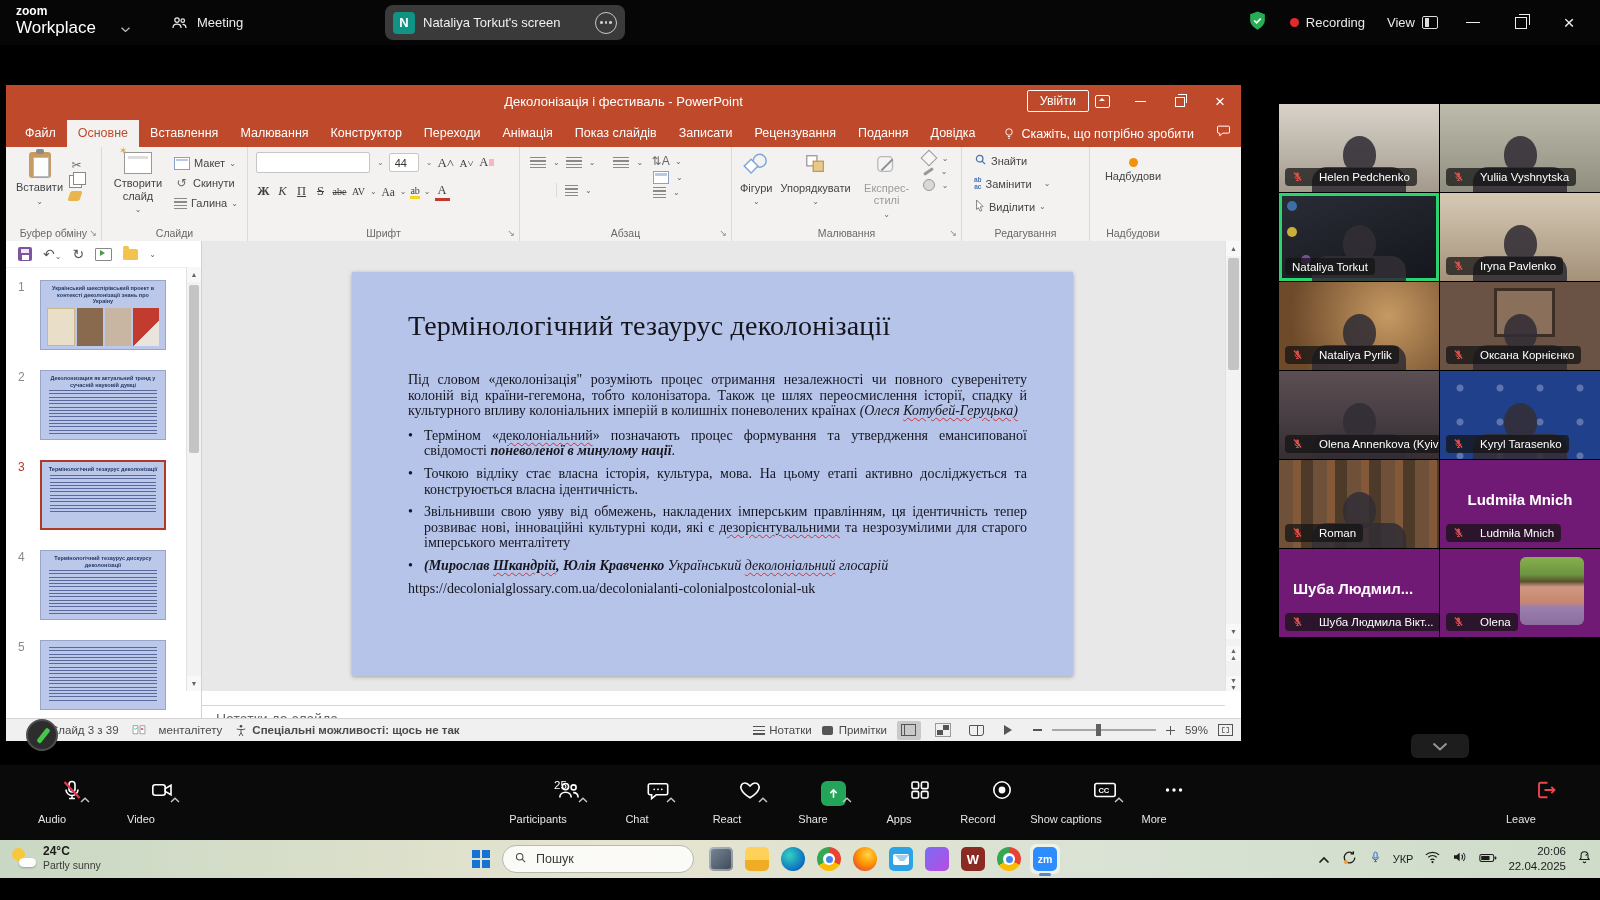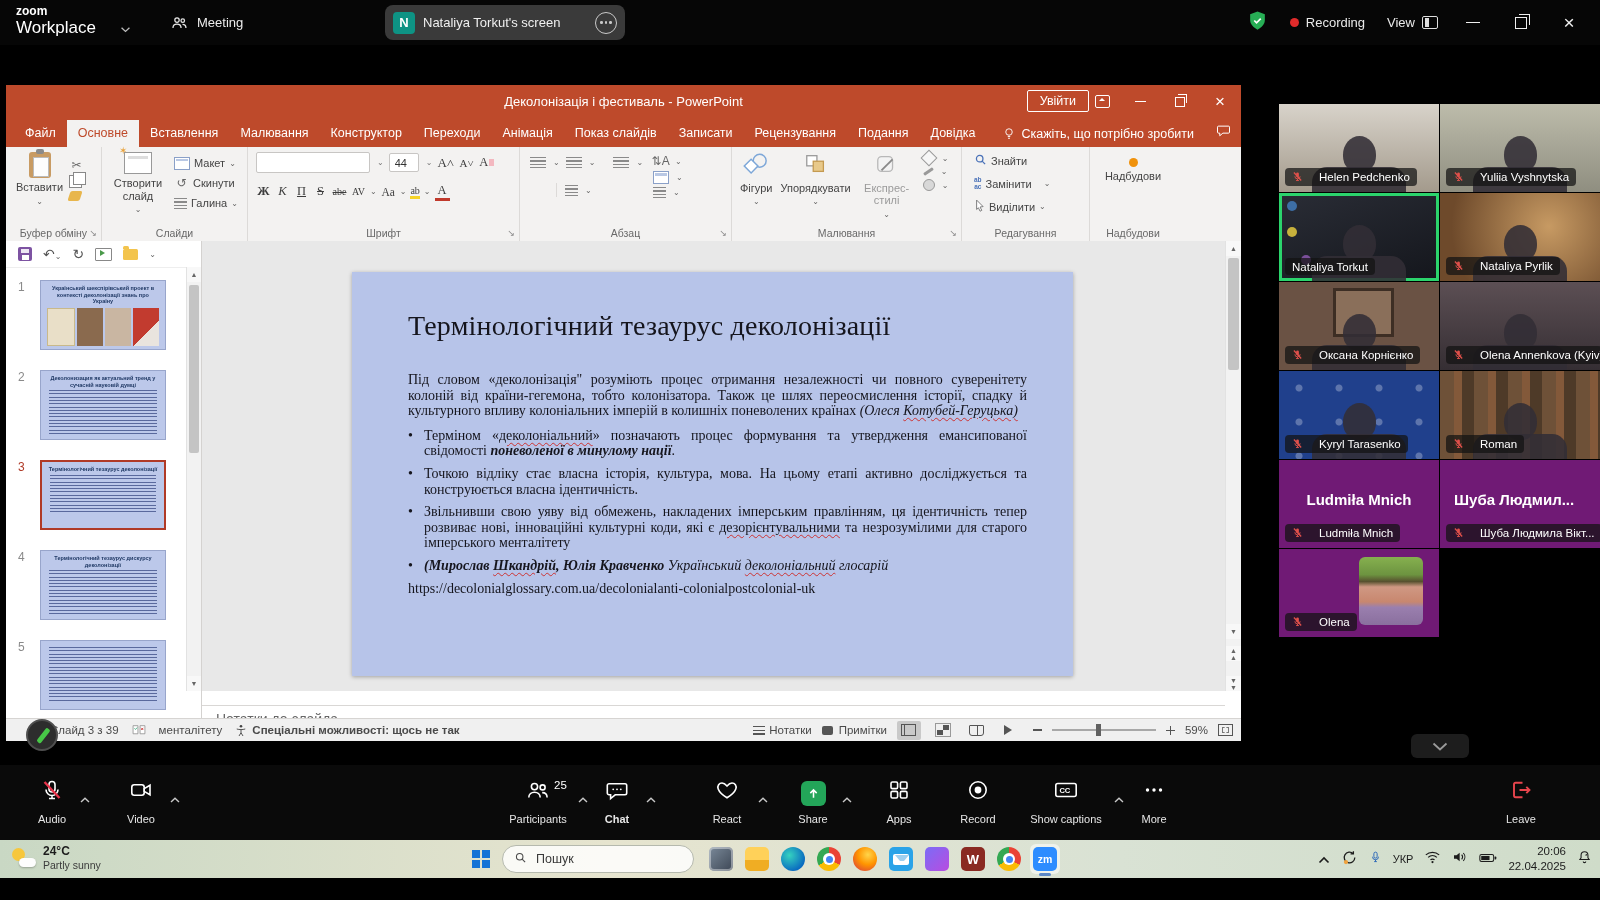--- a/index.html
+++ b/index.html
@@ -168,21 +168,21 @@
   .v-dim{background:linear-gradient(180deg,#5c4f54,#352e33)}
   .v-pink-books{background:linear-gradient(90deg,#c49598 68%,#8a6a50 68%)}
   .v-blue-branding{background:#20408c}
   .v-blue-branding::before{content:"";position:absolute;inset:0;background-image:radial-gradient(circle,rgba(255,255,255,.28) 3px,transparent 4px);background-size:40px 34px}
   .v-binders{background:repeating-linear-gradient(90deg,#6e5138 0 14px,#83593a 14px 22px,#4e3a28 22px 34px)}
   .v-name-card,.v-photo-avatar{background:#701a75}
   #collapse{position:absolute;left:1411px;top:734px;width:58px;height:24px;border-radius:6px;background:#1d1d1d;display:flex;align-items:center;justify-content:center}
   
   #ztoolbar{position:absolute;left: 0;top:765px;width:1600px;height:75px;background:#0a0a0a}
   .zbtn{position:absolute;top:14px;height:52px;text-align:center}
-  .zicon{height:27px;display:flex;justify-content:center;align-items:flex-end;position:relative}
+  .zicon{height:27px;display:flex;justify-content:flex-end;align-items:flex-end;position:relative}
   .zlabel{font-size:11px;margin-top:7px;color:#e6e6e6;white-space:nowrap}
   .zcaret{position:absolute;right:-6px;top:10px}
   .zbadge{position:absolute;left:calc(50% + 16px);top:0;font-size:11.5px;color:#fff}
   .sharebox{width:25px;height:25px;background:#23A559;border-radius:6px;display:inline-flex;align-items:center;justify-content:center}
   
   #taskbar{position:absolute;left:0;top:840px;width:1600px;height:38px;background:linear-gradient(90deg,#c9d8c4,#e6e4cf 38%,#d9e2d4 70%,#cfdcc9);color:#1c1c1c}
   #weather{position:absolute;left:10px;top:4px;display:flex;align-items:center;gap:7px}
   .wicon{position:relative;width:26px;height:24px}
   .wicon .sun{position:absolute;left:2px;top:2px;width:13px;height:13px;border-radius:50%;background:#f7c73c}
   .wicon .cloud{position:absolute;right:0;bottom:3px;width:17px;height:9px;border-radius:6px;background:#fdfdfd;box-shadow:0 1px 2px rgba(0,0,0,.25)}
@@ -723,20 +723,34 @@
       </div>
       <div class="tile v-dark-shelf active">
         <div class="person">
           <div class="head"></div>
           <div class="torso"></div>
         </div>
         <div class="plabel">
           <span>Nataliya Torkut</span>
         </div>
       </div>
+      <div class="tile v-couch">
+        <div class="person">
+          <div class="head"></div>
+          <div class="torso"></div>
+        </div>
+        <div class="plabel">
+          <span><svg width="11" height="11" viewBox="0 0 24 24">
+              <rect x="9" y="3" width="6" height="11" rx="3" fill="#e0514b"></rect>
+              <path d="M6.3 11.5a5.7 5.7 0 0011.4 0M12 17.2v3.6M8.8 20.8h6.4" stroke="#e0514b" stroke-width="2" fill="none"></path>
+              <line x1="4.2" y1="3.4" x2="20" y2="20.6" stroke="#e0514b" stroke-width="2.8"></line>
+            </svg></span>
+          <span>Iryna Pavlenko</span>
+        </div>
+      </div>
       <div class="tile v-warm">
         <div class="person">
           <div class="head"></div>
           <div class="torso"></div>
         </div>
         <div class="plabel">
           <span><svg width="11" height="11" viewBox="0 0 24 24">
               <rect x="9" y="3" width="6" height="11" rx="3" fill="#e0514b"></rect>
               <path d="M6.3 11.5a5.7 5.7 0 0011.4 0M12 17.2v3.6M8.8 20.8h6.4" stroke="#e0514b" stroke-width="2" fill="none"></path>
               <line x1="4.2" y1="3.4" x2="20" y2="20.6" stroke="#e0514b" stroke-width="2.8"></line>
@@ -874,21 +888,21 @@
               <circle cx="17.6" cy="9.4" r="2.5"></circle>
               <path d="M17.2 14.6c2.9 0 4.9 2 4.9 5"></path>
             </svg></span>
           <span class="zbadge">25</span>
           <span class="zcaret"><svg width="10" height="6" viewBox="0 0 10 6" fill="none" stroke="#c9c9c9" stroke-width="1.4">
               <path d="M1 5l4-3.8L9 5"></path>
             </svg></span>
         </div>
         <div class="zlabel">Participants</div>
       </div>
-      <div class="zbtn" style="left: 584px; width: 66px; font-weight: bold;">
+      <div class="zbtn" style="left: 604px; width: 66px;">
         <div class="zicon">
           <span><svg width="24" height="24" viewBox="0 0 24 24" fill="none" stroke="#fff" stroke-width="1.6">
               <path d="M4 5.8h16a1.7 1.7 0 011.7 1.7v7.6a1.7 1.7 0 01-1.7 1.7H10.2L5.6 20.6v-3.8H4a1.7 1.7 0 01-1.7-1.7V7.5A1.7 1.7 0 014 5.8z"></path>
               <circle cx="8.2" cy="11.3" r="0.9" fill="#fff" stroke="none"></circle>
               <circle cx="12" cy="11.3" r="0.9" fill="#fff" stroke="none"></circle>
               <circle cx="15.8" cy="11.3" r="0.9" fill="#fff" stroke="none"></circle>
             </svg></span>
           <span class="zcaret"><svg width="10" height="6" viewBox="0 0 10 6" fill="none" stroke="#c9c9c9" stroke-width="1.4">
               <path d="M1 5l4-3.8L9 5"></path>
             </svg></span>

